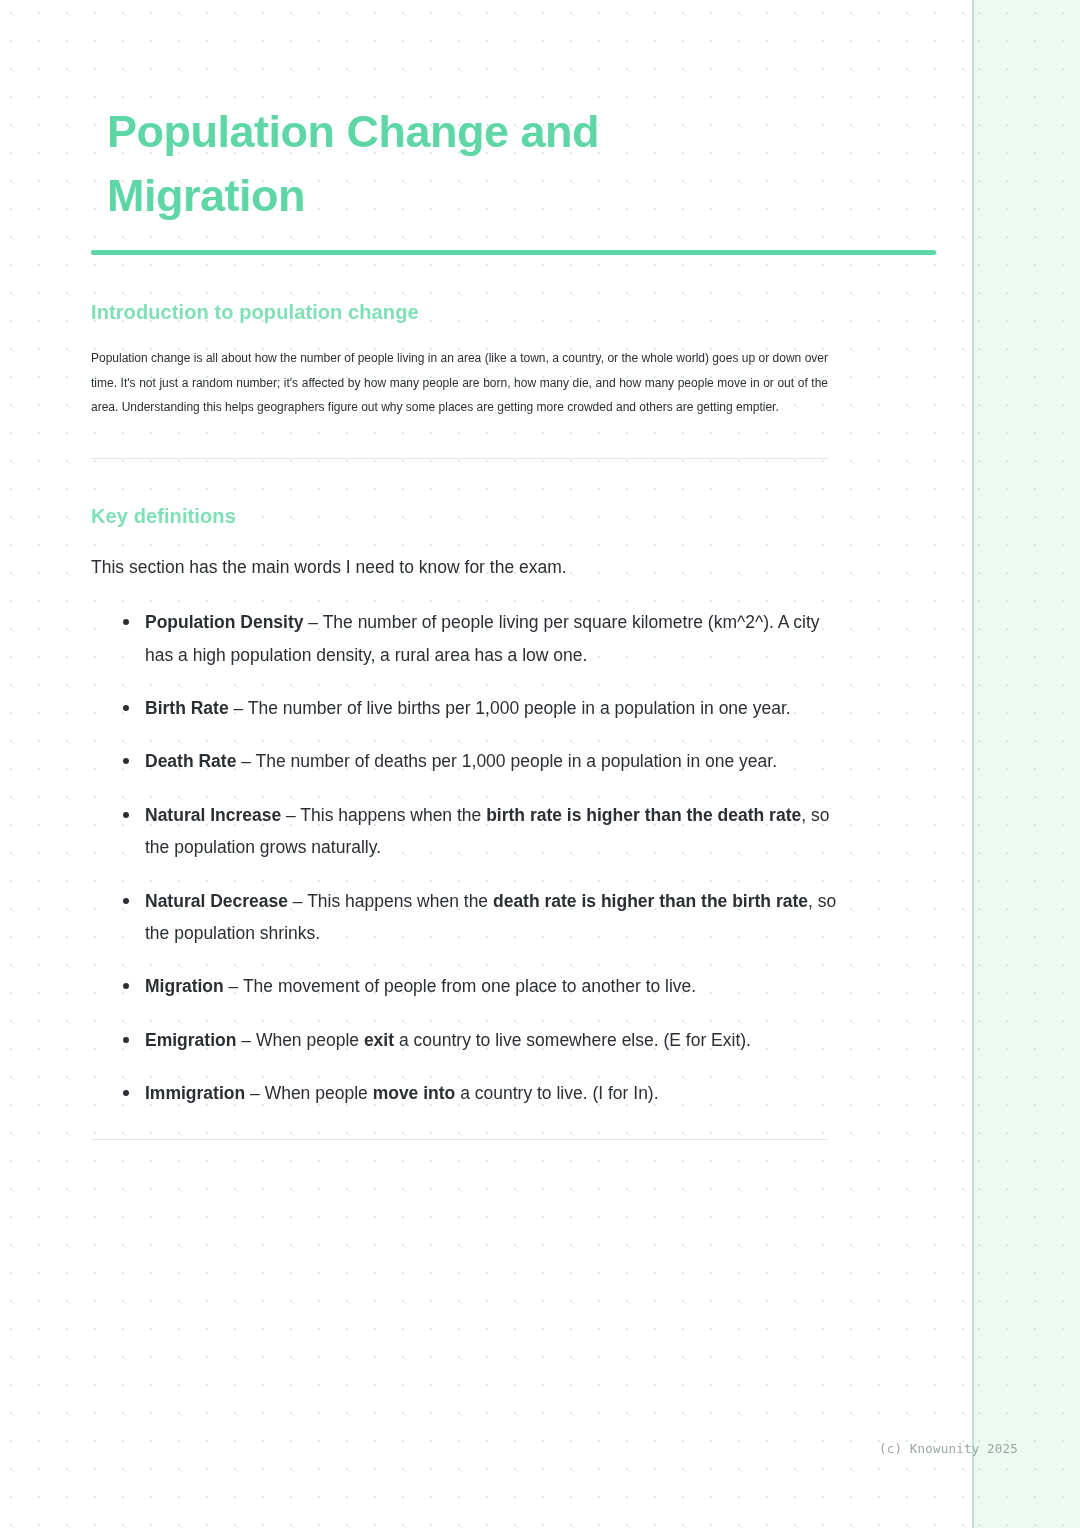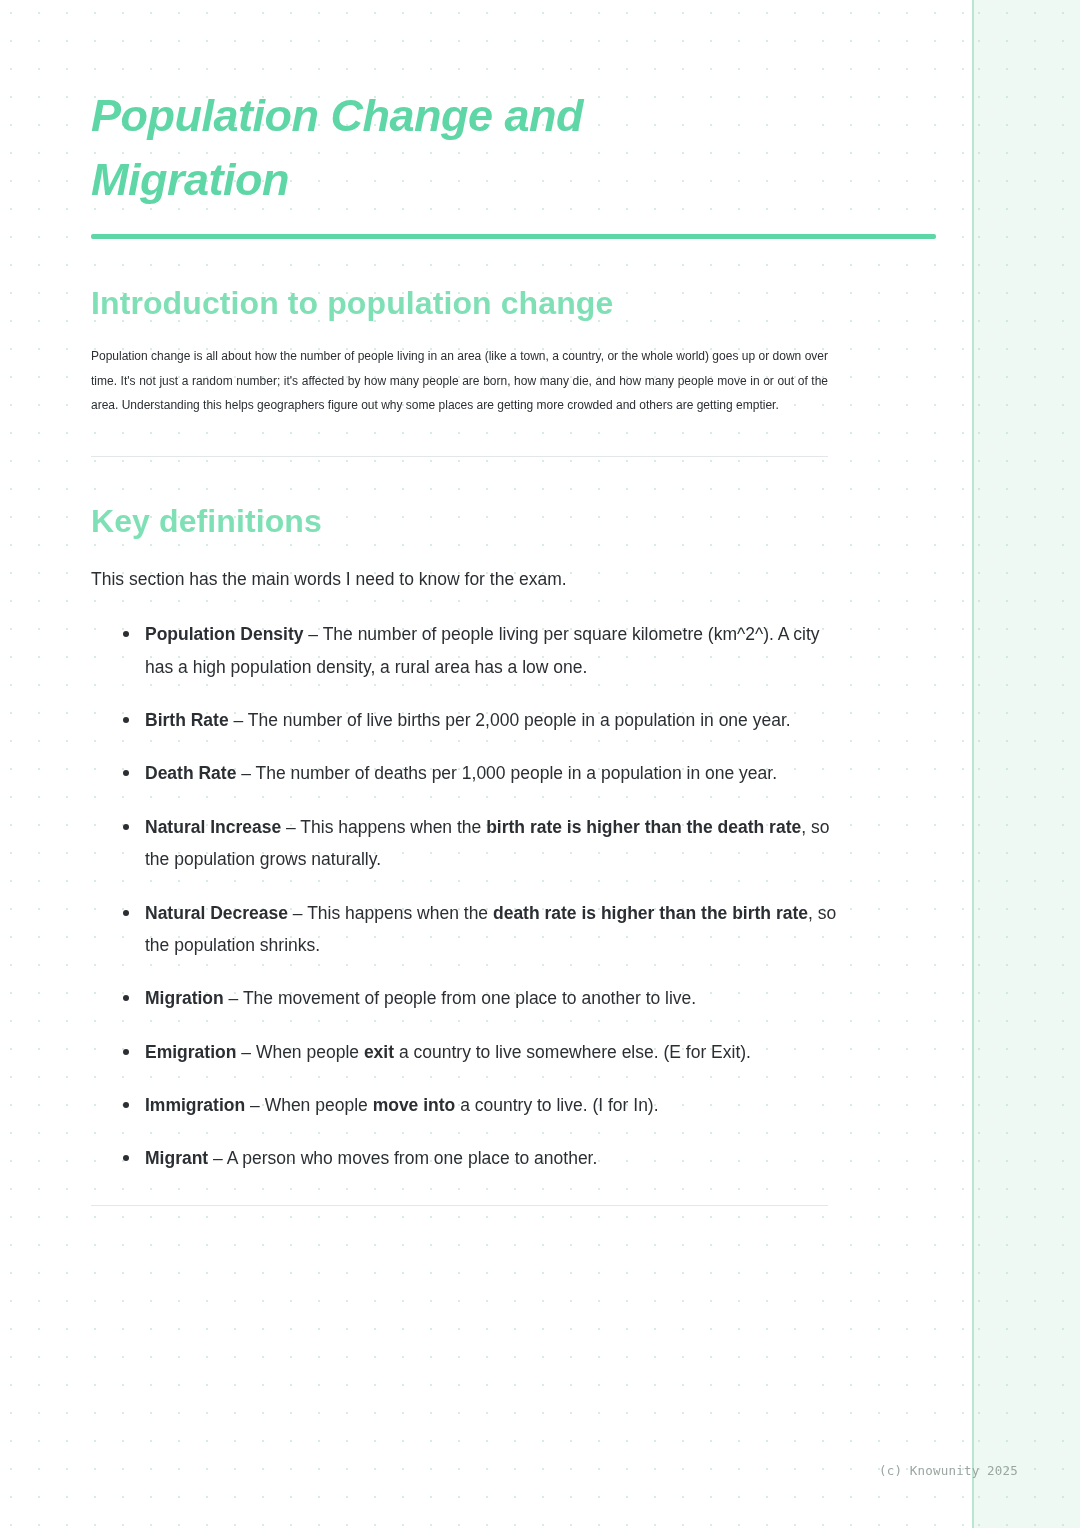--- a/index.html
+++ b/index.html
@@ -48,36 +48,35 @@
     left: 91px;
     top: 84px;
     width: 740px;
   }
 
   h1.title {
     font-size: 45px;
     line-height: 1.42;
     font-weight: bold;
     color: #5fd6a5;
-    margin: 0;
+    margin: 16px;
     letter-spacing: -0.5px;
     max-width: 680px;
-    font-style: italic;
   }
 
   .title-rule {
     margin-top: 22px;
     height: 5px;
     background: #5fd6a5;
     width: 845px;
     border-radius: 2px;
   }
 
   h2.section {
-    font-size: 32px;
+    font-size: 20px;
     font-weight: bold;
     color: #7fe0b6;
     margin: 46px 0 22px 0;
     letter-spacing: 0.1px;
   }
 
   p.body {
     font-size: 12px;
     line-height: 2.07;
     color: #2b2f33;
@@ -125,21 +124,21 @@
     border-radius: 50%;
     background: #2b2f33;
   }
   ul.defs b {
     font-weight: bold;
   }
 
   .footer {
     position: absolute;
     right: 62px;
-    bottom: 50px;
+    bottom: 72px;
     font-size: 12.5px;
     color: #9aa6a0;
     font-family: "DejaVu Sans Mono", monospace;
     letter-spacing: 0.2px;
   }
 </style>
 </head>
 <body>
 
 <div class="page">
@@ -155,27 +154,26 @@
     <h2 class="section">Introduction to population change</h2>
     <p class="body">Population change is all about how the number of people living in an area (like a town, a country, or the whole world) goes up or down over time. It's not just a random number; it's affected by how many people are born, how many die, and how many people move in or out of the area. Understanding this helps geographers figure out why some places are getting more crowded and others are getting emptier.</p>
 
     <div class="divider"></div>
 
     <h2 class="section">Key definitions</h2>
     <p class="lead">This section has the main words I need to know for the exam.</p>
 
     <ul class="defs" id="defs-list">
         <li><b>Population Density</b><span> – </span><span>The number of people living per square kilometre (km^2^). A city has a high population density, a rural area has a low one.</span></li>
-        <li><b>Birth Rate</b><span> – </span><span>The number of live births per 2,000 people in a population in one year.</span></li>
+        <li><b>Birth Rate</b><span> – </span><span>The number of live births per 1,000 people in a population in one year.</span></li>
         <li><b>Death Rate</b><span> – </span><span>The number of deaths per 1,000 people in a population in one year.</span></li>
         <li><b>Natural Increase</b><span> – </span><span>This happens when the </span><b>birth rate is higher than the death rate</b><span>, so the population grows naturally.</span></li>
         <li><b>Natural Decrease</b><span> – </span><span>This happens when the </span><b>death rate is higher than the birth rate</b><span>, so the population shrinks.</span></li>
         <li><b>Migration</b><span> – </span><span>The movement of people from one place to another to live.</span></li>
         <li><b>Emigration</b><span> – </span><span>When people </span><b>exit</b><span> a country to live somewhere else. (E for Exit).</span></li>
         <li><b>Immigration</b><span> – </span><span>When people </span><b>move into</b><span> a country to live. (I for In).</span></li>
-        <li><b>Migrant</b><span> – </span><span>A person who moves from one place to another.</span></li>
       </ul>
 
     <div class="divider" style="margin-top:30px;"></div>
   </div>
 
   <div class="footer">(c) Knowunity 2025</div>
 </div>
 
 </body></html>

